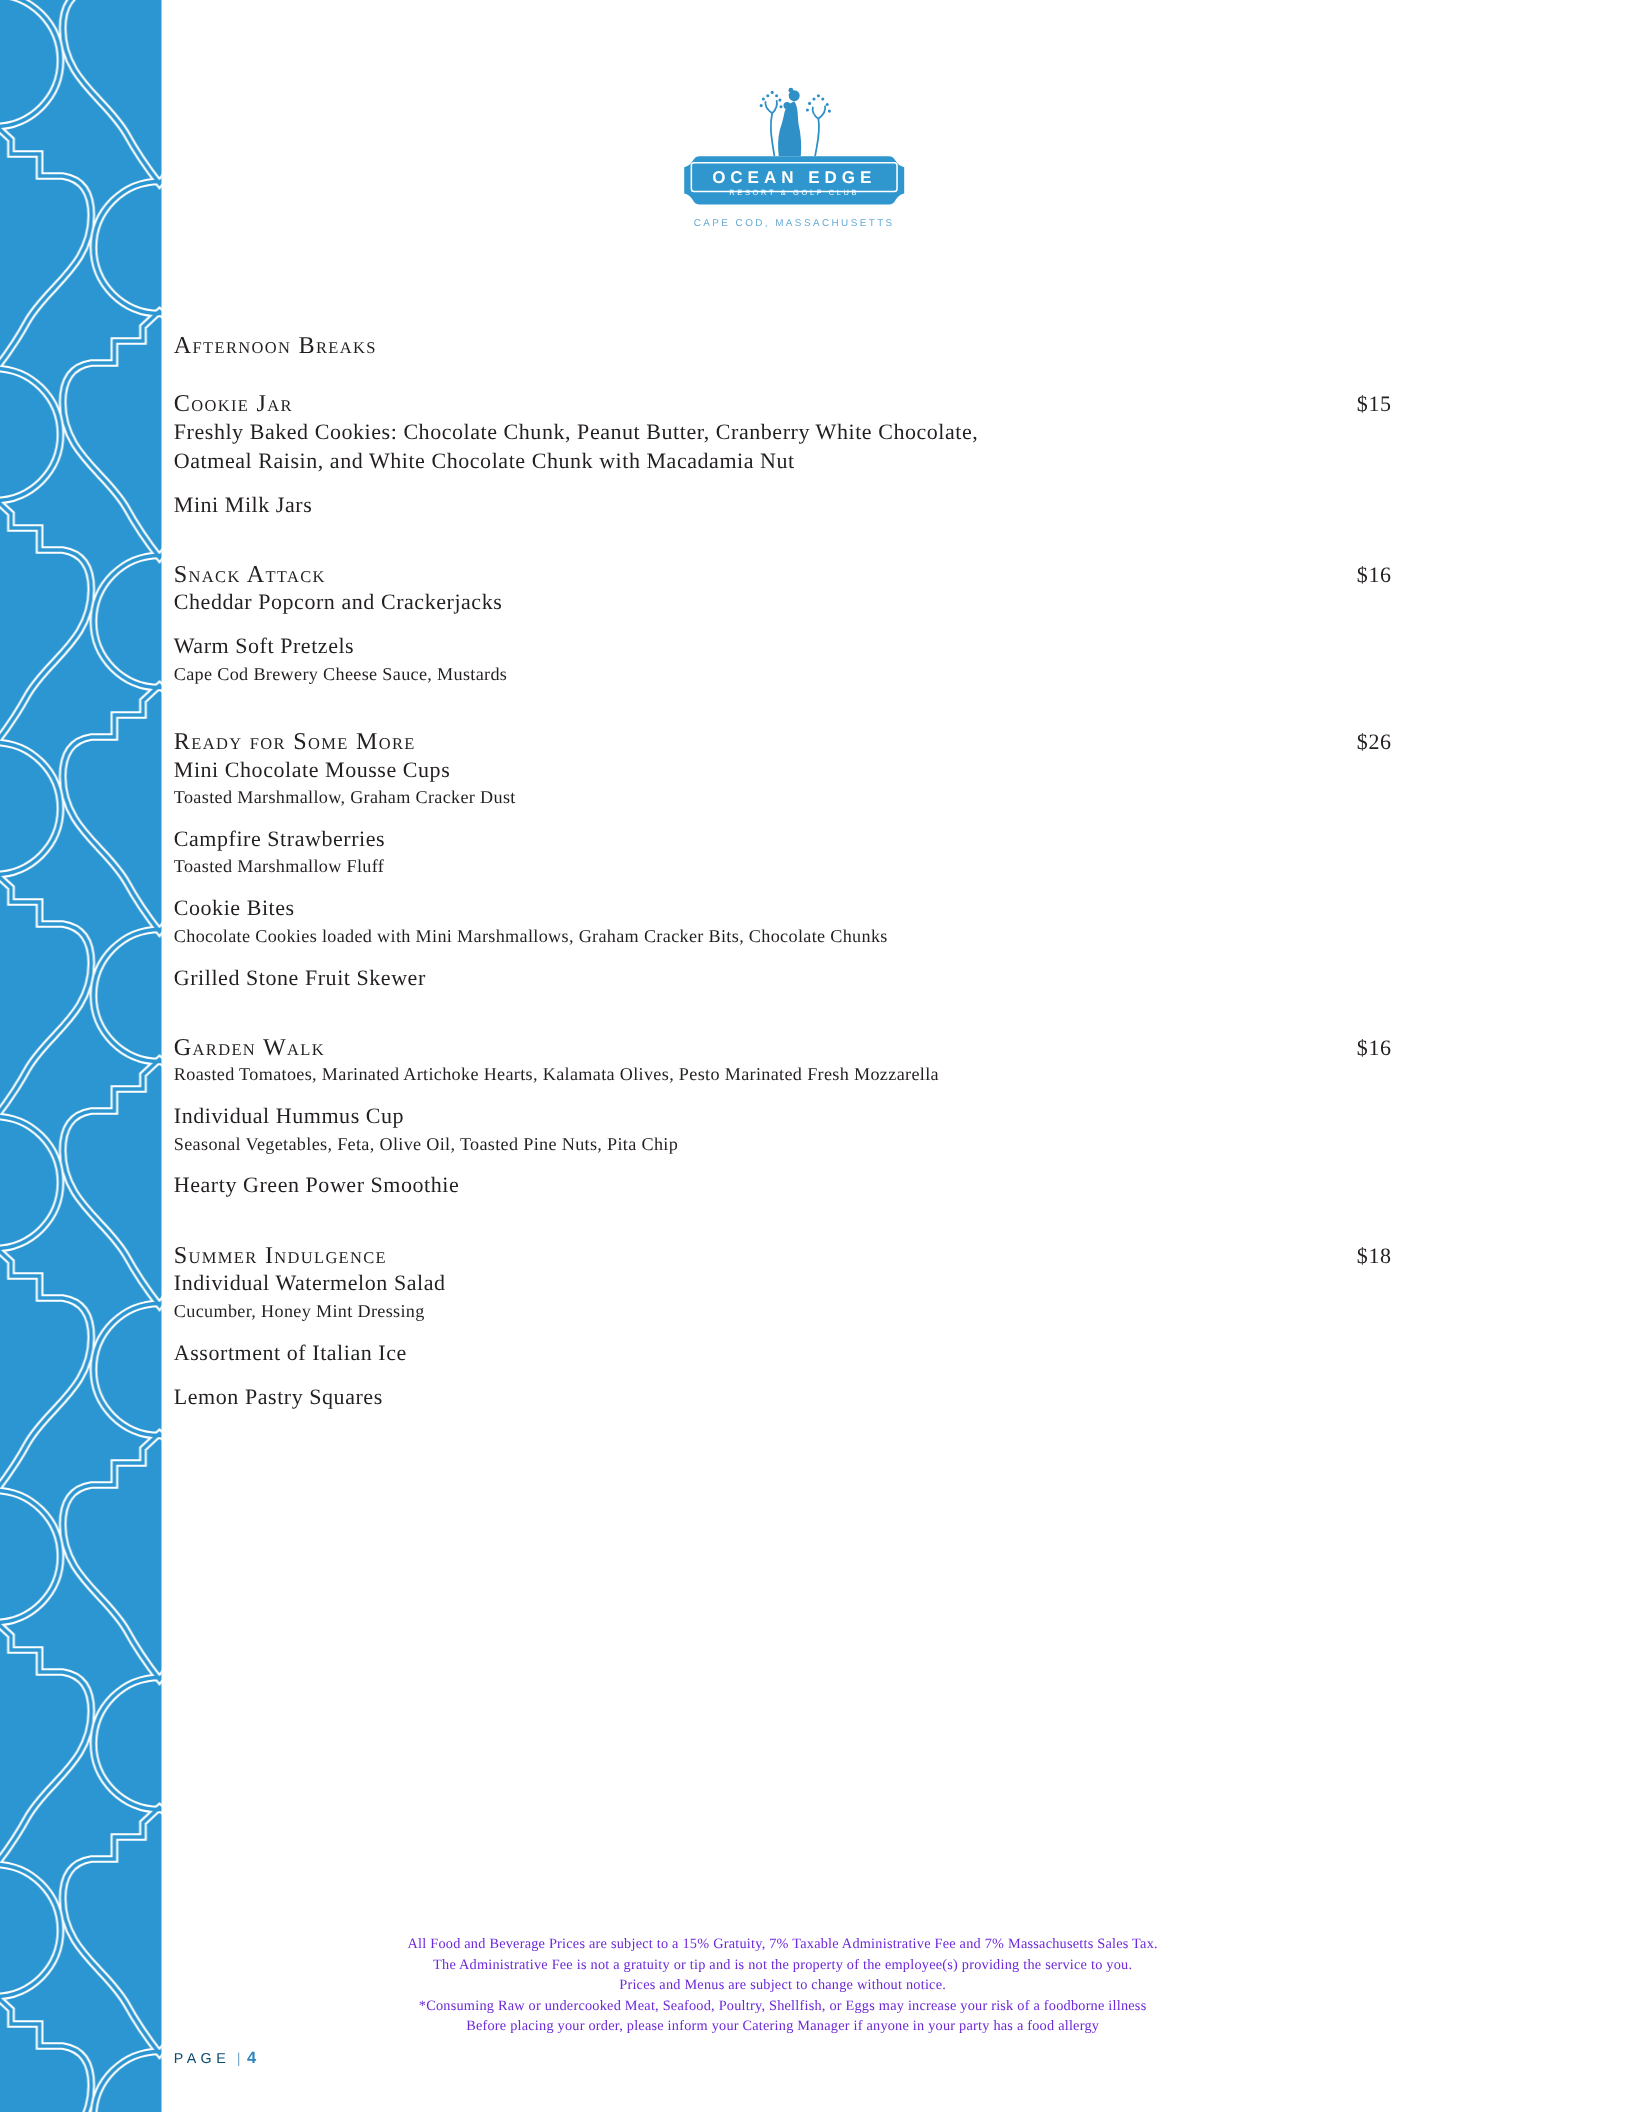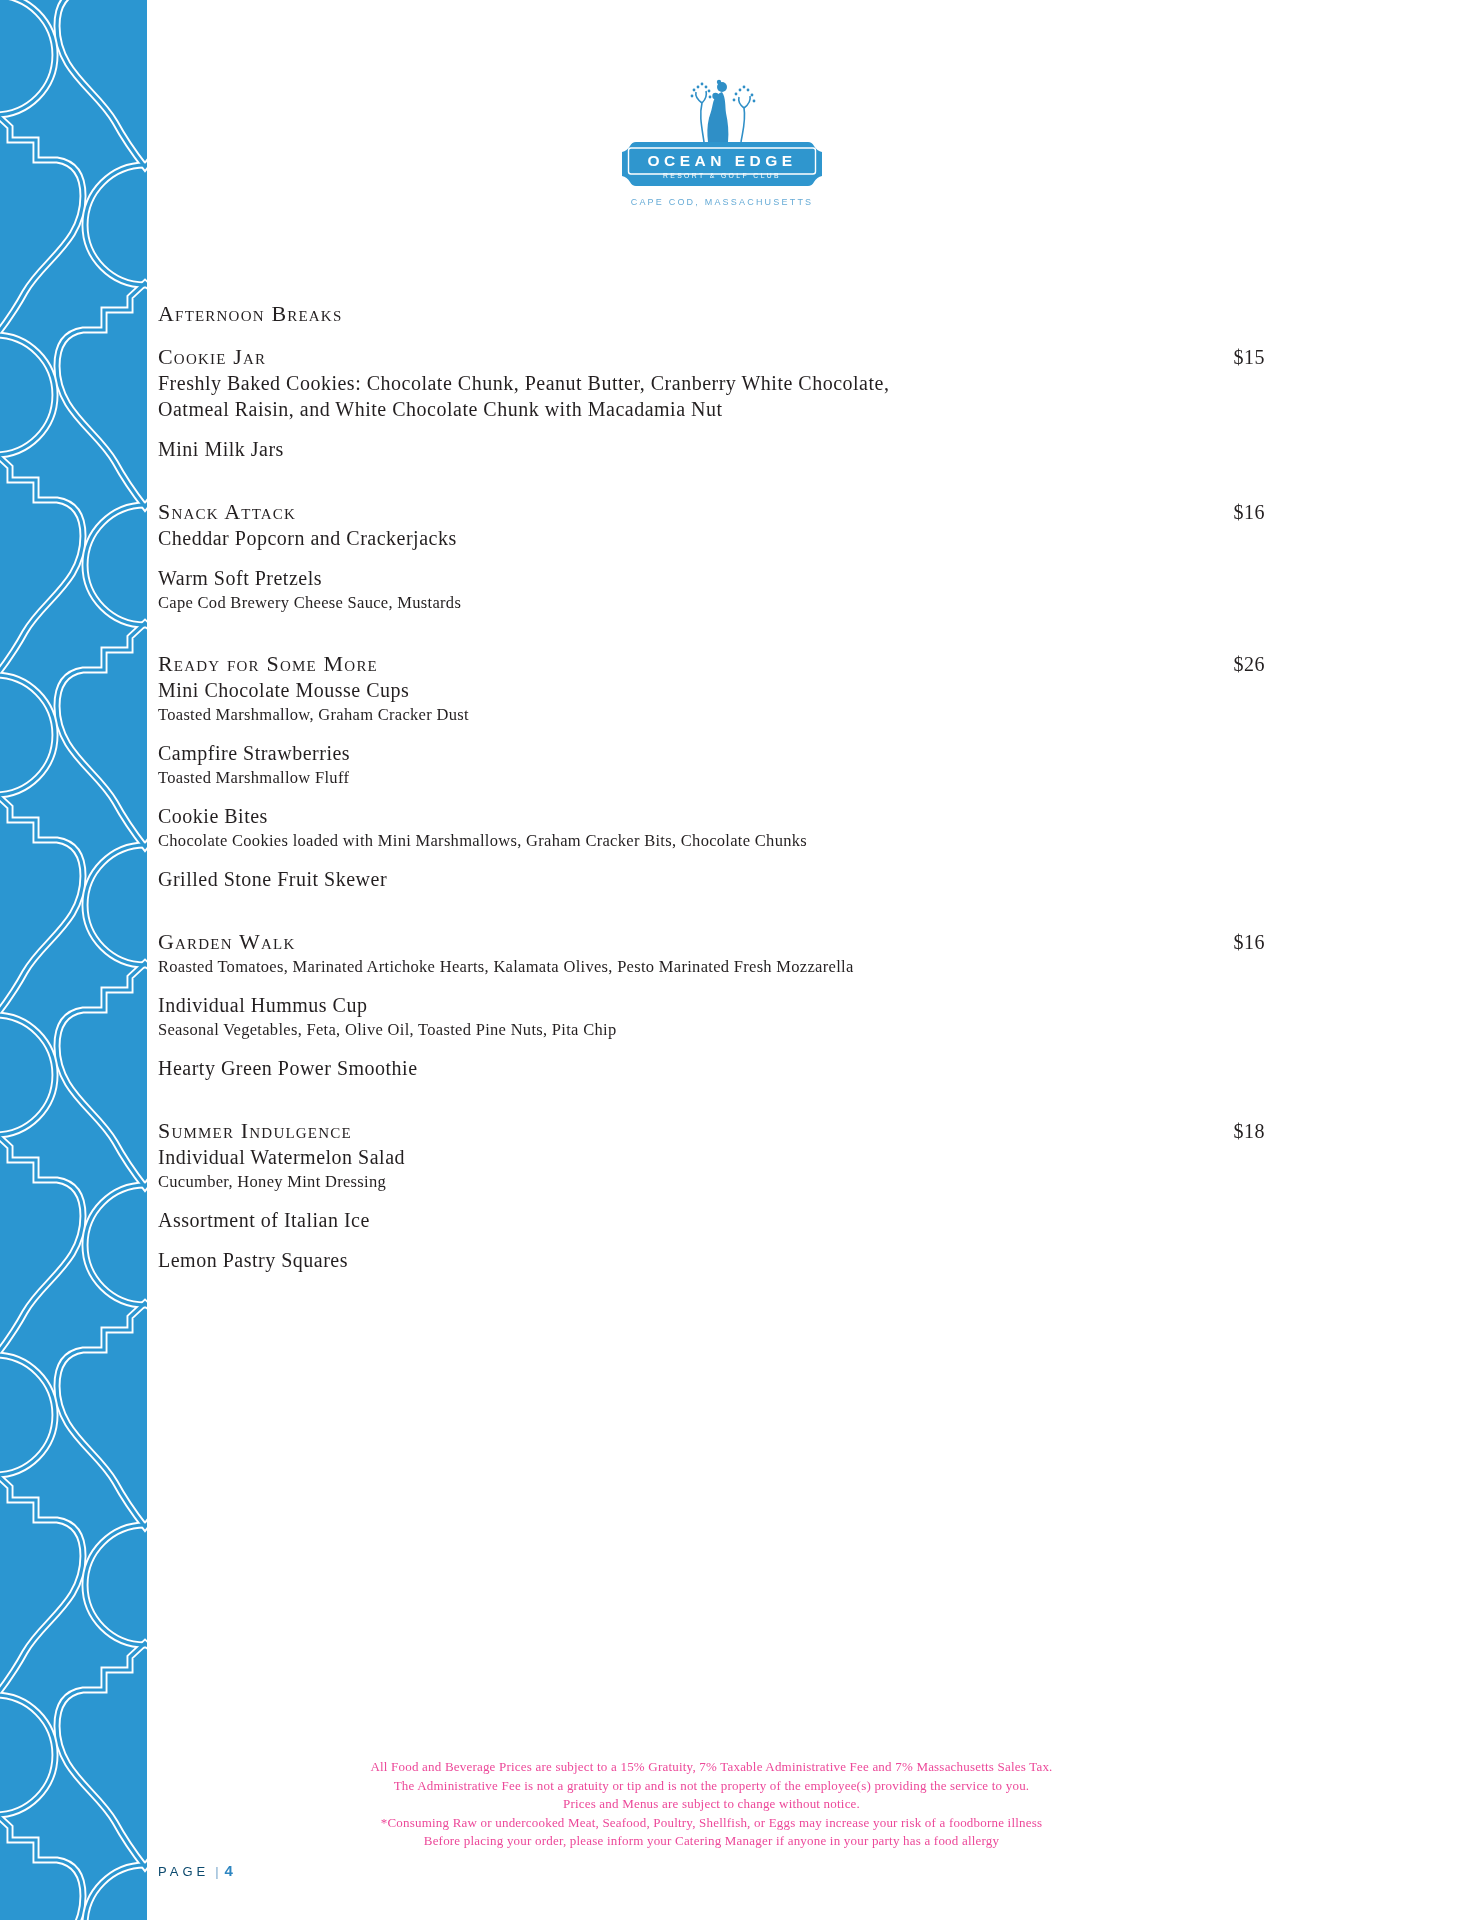--- a/index.html
+++ b/index.html
@@ -22,35 +22,35 @@
   .badge-title{font-size:15.5px;letter-spacing:4.5px;fill:#ffffff;font-weight:bold;}
   .badge-subtitle{font-size:6.8px;letter-spacing:2.4px;fill:#ffffff;}
   .logo-tagline{font-size:9px;letter-spacing:2.2px;fill:#66abd6;}
   
   .menu{position:absolute;left:158px;top:300px;width:1107px;}
   .page-title{
     font-size:22px;font-weight:normal;margin:0;
     font-variant:small-caps;letter-spacing:1.2px;line-height:27px;
   }
   .section{margin-top:36px;}
-  .section:nth-of-type(1){margin-top:16px;}
+  .section:nth-of-type(1){margin-top:26px;}
   .section-head{display:flex;justify-content:space-between;align-items:baseline;}
   .section-name{
     font-size:22px;font-weight:normal;margin:0;
     font-variant:small-caps;letter-spacing:1.2px;line-height:27px;
   }
   .price{font-size:20px;letter-spacing:0.5px;}
   .items .item{margin-top:14px;max-width:800px;}
   .items .item:first-child{margin-top:0;}
   .item-name{font-size:20px;line-height:26px;letter-spacing:0.5px;}
   .item-desc{font-size:16.5px;line-height:23px;letter-spacing:0.3px;}
   
   .footnotes{
     position:absolute;left:158px;top:1758px;width:1107px;
-    text-align:center;color:#ec4899;
+    text-align:center;color:#6d28d9;
     font-size:13px;line-height:18.5px;letter-spacing:0.2px;
   }
   
   .page-number{
     position:absolute;left:158px;top:1862px;
     font-family:"Liberation Sans", sans-serif;
     font-size:13px;display:flex;align-items:baseline;gap:6px;
   }
   .page-number .label{color:#0c4a6e;letter-spacing:4px;text-transform:uppercase;}
   .page-number .divider{color:#7ba7cc;font-weight:300;}

